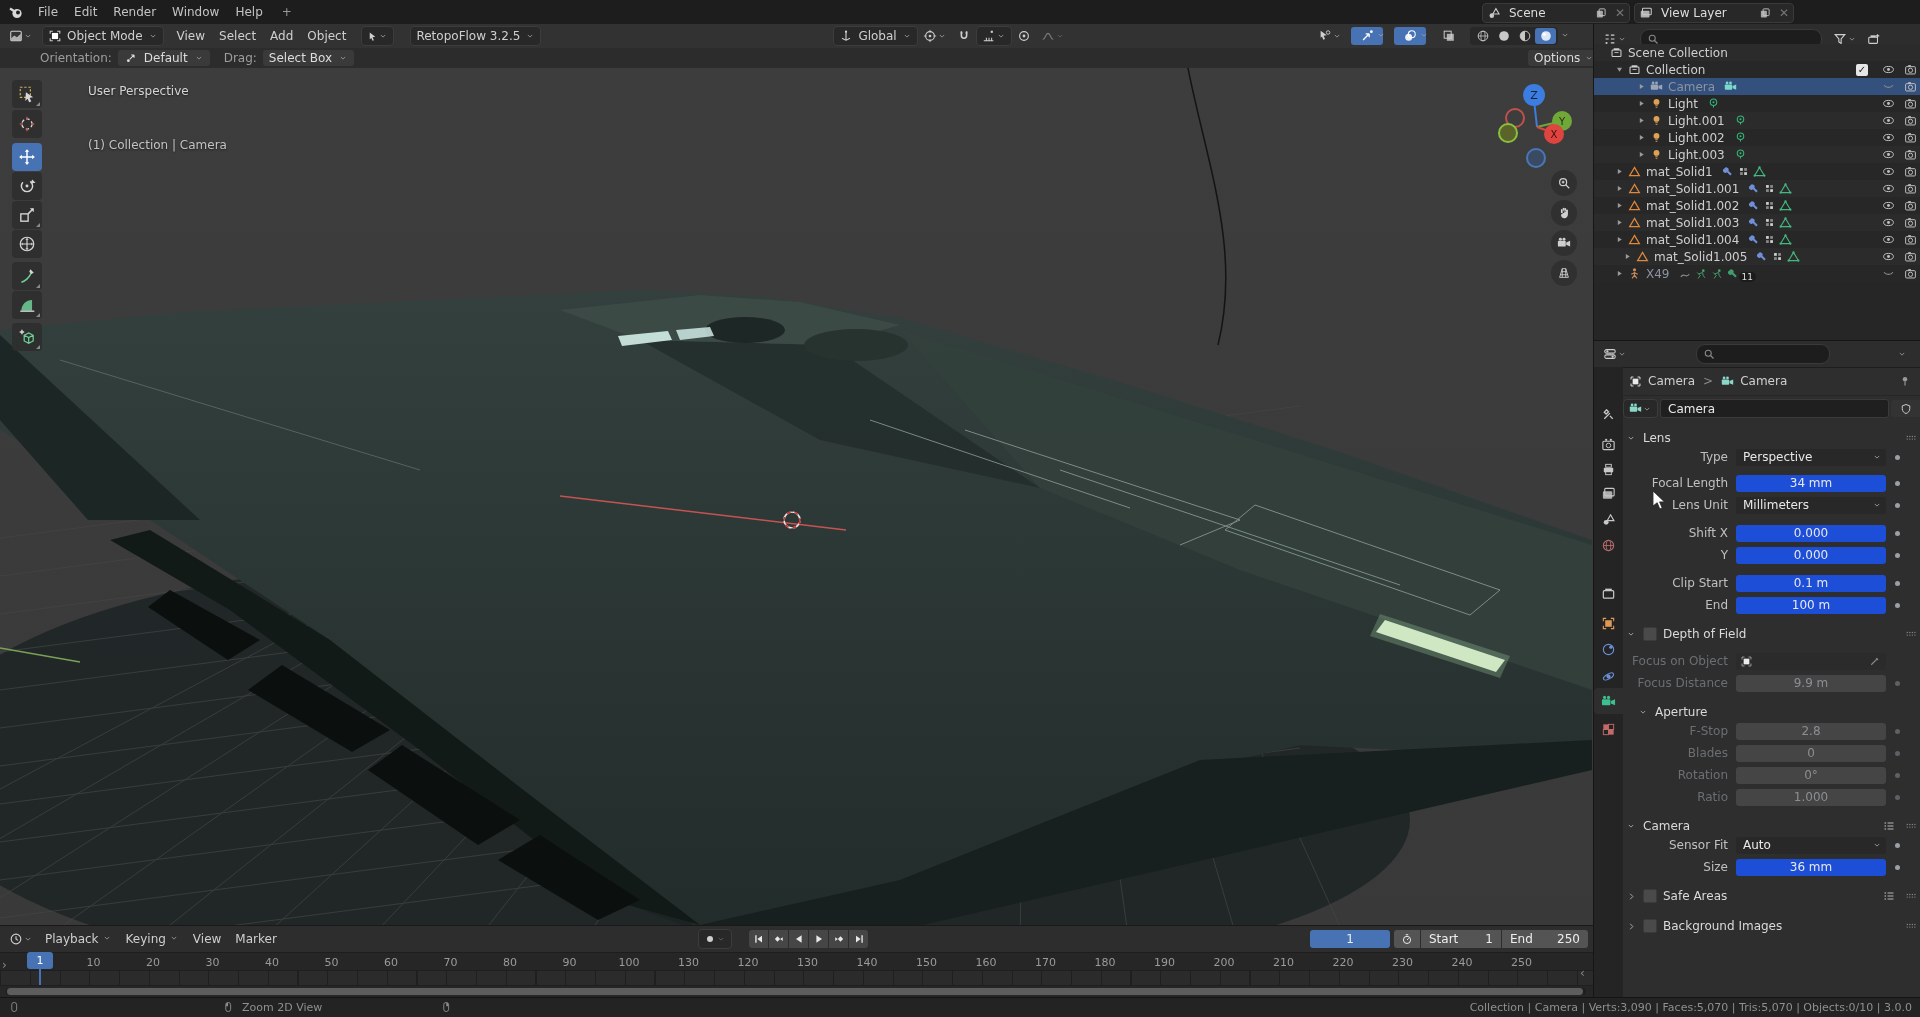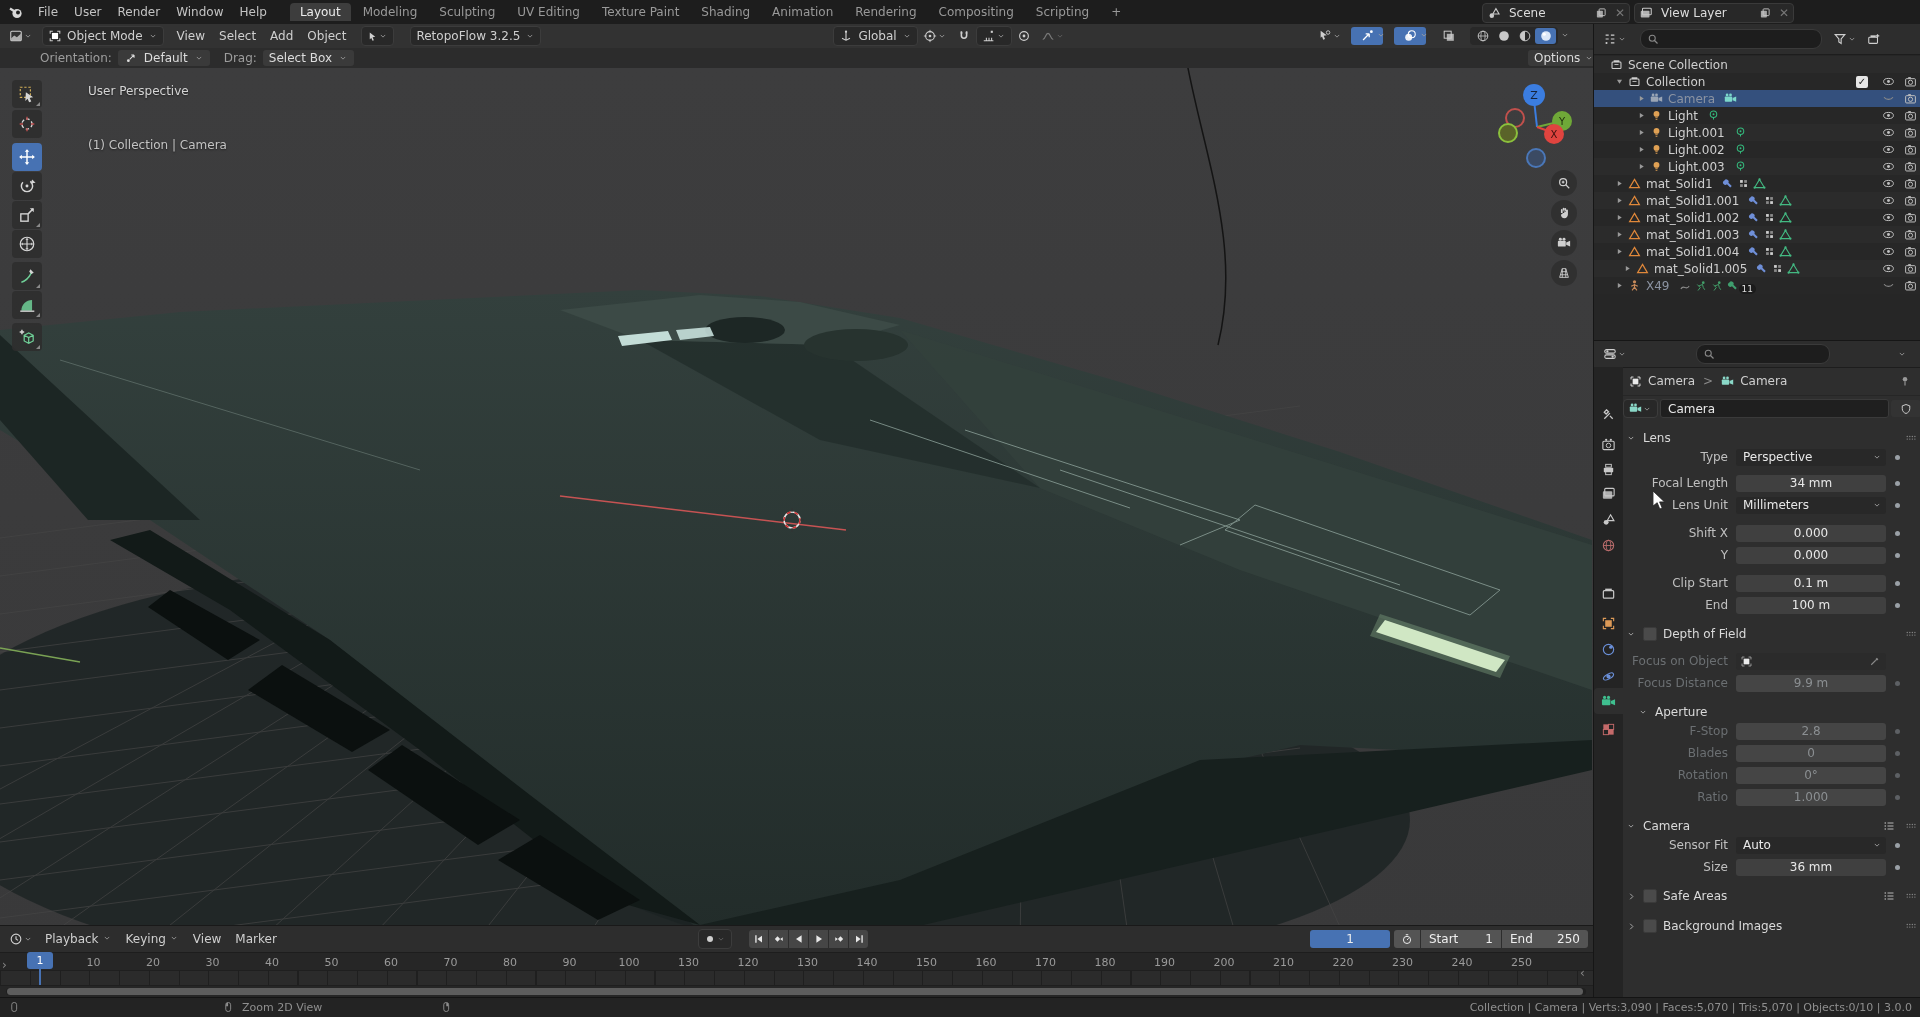--- a/index.html
+++ b/index.html
@@ -47,42 +47,42 @@
   #tl-scroll .bar{position:absolute;left:1px;top:0;width:1576px;height:7px;background:#5d5d5d;border-radius:4px;}
   .pb-btn{width:19px;height:18px;background:#464646;display:flex;align-items:center;justify-content:center;color:#e8e8e8;margin-left:1px;}
   .pb-btn:first-child{border-radius:3px 0 0 3px;}
   .pb-btn:last-child{border-radius:0 3px 3px 0;}
   .tl-field{height:18px;border-radius:3px;display:flex;align-items:center;justify-content:center;color:#eee;}
   
   #right{position:absolute;left:1593px;top:24px;width:327px;height:973px;background:#262626;border-left:1px solid #161616;}
   #outliner{position:absolute;left:0;top:0;width:327px;height:316px;overflow:hidden;}
   #ol-header{position:absolute;left:0;top:0;width:327px;height:30px;background:#2d2d2d;border-bottom:1px solid #1d1d1d;display:flex;align-items:center;}
   .ol-search{height:18px;background:#1d1d1d;border:1px solid #3a3a3a;border-radius:9px;display:flex;align-items:center;padding:0 6px;color:#888;}
-  #ol-rows{position:absolute;left:0;top:32px;width:327px;}
+  #ol-rows{position:absolute;left:0;top:20px;width:327px;}
   .ol-row{position:relative;height:17px;display:flex;align-items:center;}
   .ol-row:nth-child(odd){background:#2b2b2b;}
   .ol-row:nth-child(even){background:#272727;}
   .ol-row.selected{background:#34507d;}
   .ol-name{margin-left:5px;color:#cfcfcf;white-space:nowrap;}
   .ol-row.dim .ol-name{color:#8b93a2;}
   .ol-extras{display:flex;align-items:center;margin-left:9px;gap:4px;}
   .ol-trail{position:absolute;right:0;top:0;height:17px;display:flex;align-items:center;}
   .ol-badge{background:#1b1b1b;color:#ddd;border-radius:7px;font-size:9px;padding:0 3px;margin-left:-4px;margin-top:6px;}
   
   #props{position:absolute;left:0;top:316px;width:327px;height:657px;background:#2e2e2e;border-top:1px solid #161616;overflow:hidden;}
   #p-header{position:absolute;left:0;top:0;width:327px;height:26px;background:#2d2d2d;border-bottom:1px solid #1d1d1d;display:flex;align-items:center;}
   #p-crumb{position:absolute;left:29px;top:26px;width:298px;height:28px;display:flex;align-items:center;border-bottom:1px solid #262626;color:#cfcfcf;}
   #ptab-col{position:absolute;left:0;top:26px;width:29px;height:631px;background:#242424;}
   .ptab{position:absolute;left:0;width:29px;height:26px;display:flex;align-items:center;justify-content:center;}
   .ptab.active{background:#2e2e2e;border-radius:4px 0 0 4px;}
   #pcontent{position:absolute;left:29px;top:54px;width:298px;height:577px;}
   .prow{display:flex;align-items:center;height:18px;margin-bottom:4px;}
   .plabel{width:105px;text-align:right;color:#c0c0c0;padding-right:8px;white-space:nowrap;}
   .pfield{width:150px;height:17px;border-radius:3px;display:flex;align-items:center;justify-content:center;color:#e8e8e8;position:relative;}
-  .pfield.number{background:#404040;}
+  .pfield.number{background:#1d4ed8;}
   .pfield.dropdown{background:#282828;justify-content:flex-start;padding-left:7px;box-sizing:border-box;}
   .pfield.dropdown .chev{position:absolute;right:4px;color:#aaa;}
   .pfield.objectf{background:#2b2b2b;justify-content:flex-start;padding-left:4px;box-sizing:border-box;}
   .prow.disabled .plabel{color:#6b6f72;}
   .prow.disabled .pfield.number{background:#454545;color:#8b8f92;}
   .pdot{width:5px;height:5px;border-radius:3px;background:#9aa0a6;margin-left:9px;}
   .prow.disabled .pdot{background:#5d6064;}
   .phead{display:flex;align-items:center;height:20px;color:#dadada;margin-top:10px;position:relative;}
   .phead .dragdots{position:absolute;right:4px;color:#8a8a8a;}
   .phead .preset{position:absolute;right:26px;color:#b5b5b5;}
@@ -101,36 +101,24 @@
   <div id="topbar">
     <span class="ic" style="margin:0 6px 0 8px;color:#d8d8d8;">
         <svg viewBox="0 0 16 16" width="16" height="16">
           <circle cx="9" cy="9.5" r="4.6" fill="currentColor"></circle>
           <circle cx="10" cy="8.6" r="2" fill="#1d1d1d"></circle>
           <path d="M2 4.5l5.5 3.5" stroke="currentColor" stroke-width="2.2"></path>
         </svg>
       </span>
     <div id="menubar" class="row">
         <div class="menu">File</div>
-        <div class="menu">User</div>
+        <div class="menu">Edit</div>
         <div class="menu">Render</div>
         <div class="menu">Window</div>
         <div class="menu">Help</div>
-      </div>
-    <div id="wstabs" class="row" style="margin-left:14px;">
-        <div class="wstab active">Layout</div>
-        <div class="wstab">Modeling</div>
-        <div class="wstab">Sculpting</div>
-        <div class="wstab">UV Editing</div>
-        <div class="wstab">Texture Paint</div>
-        <div class="wstab">Shading</div>
-        <div class="wstab">Animation</div>
-        <div class="wstab">Rendering</div>
-        <div class="wstab">Compositing</div>
-        <div class="wstab">Scripting</div>
       </div>
     <div class="wstab">+</div>
     <div class="abs idwidget" style="left:1482px;top:3px;width:146px;">
       <span class="seg ic">
           <svg viewBox="0 0 16 16" width="14" height="14">
             <circle cx="5.5" cy="11" r="2.6" fill="currentColor"></circle>
             <path d="M10.2 3l3.6 6.2H6.6z" fill="none" stroke="currentColor" stroke-width="1.2"></path>
           </svg>
         </span>
       <span class="txt">Scene</span>

